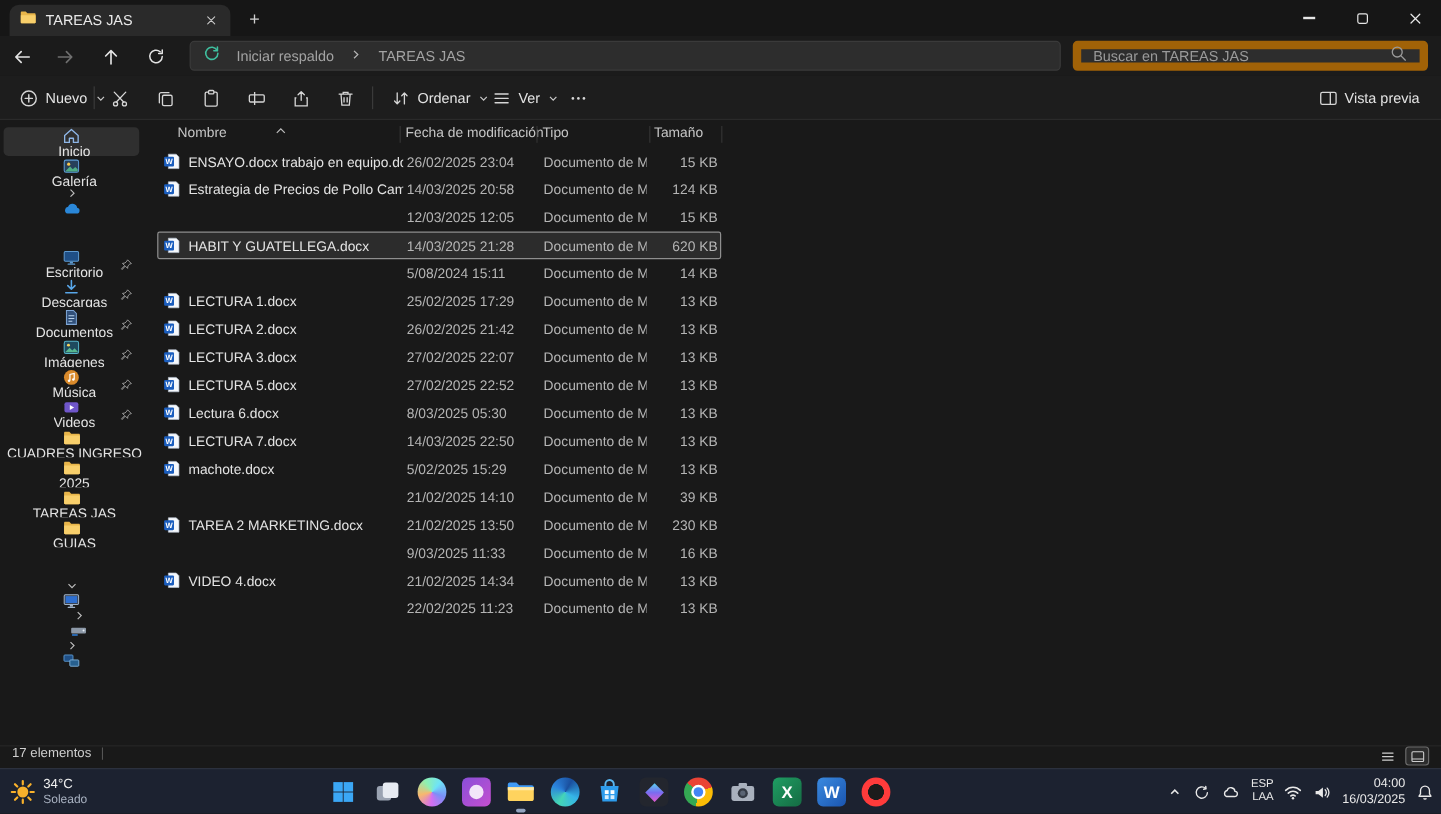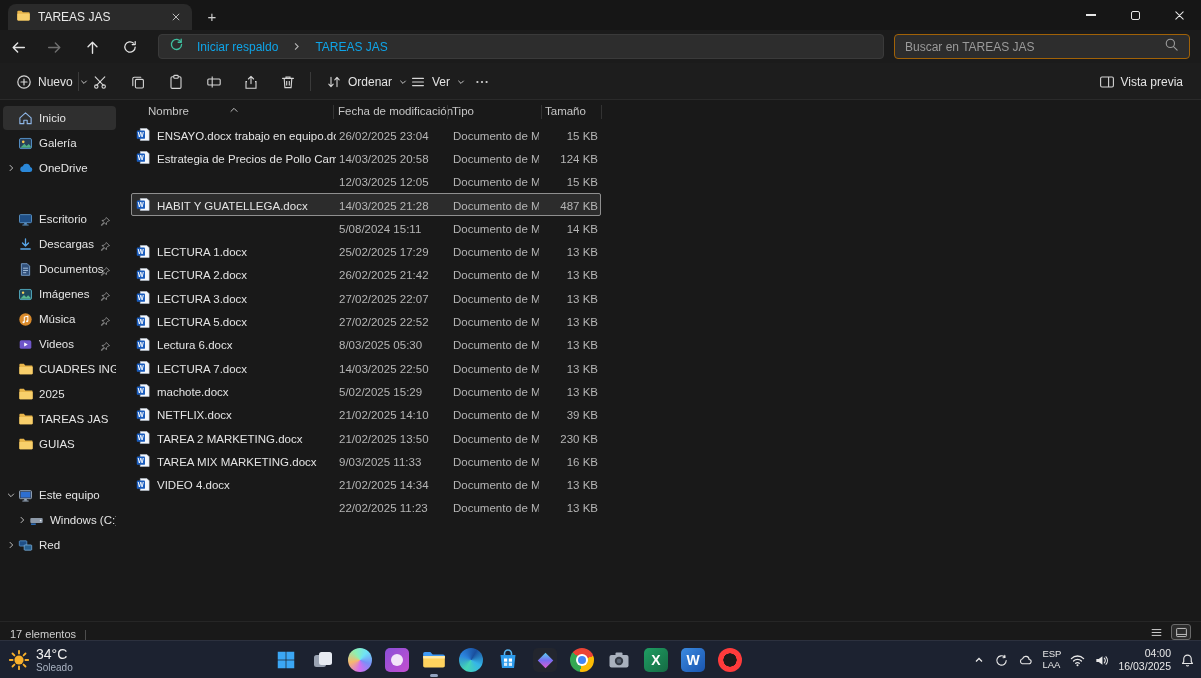--- a/index.html
+++ b/index.html
@@ -19,36 +19,36 @@
   .win-btn { width:44px; height:30px; display:flex; align-items:center; justify-content:center; }
   .glyph-min { width:10px; height:1.3px; background:#e6e6e6; display:block; }
   .glyph-max { width:9px; height:9px; border:1.2px solid #e6e6e6; border-radius:2px; display:block; }
 
   
   .navbar { position:absolute; top:30px; left:0; right:0; height:33px; background:#1b1b1b; }
   .nav-btn { position:absolute; top:3px; width:28px; height:28px; border-radius:4px;
     display:flex; align-items:center; justify-content:center; }
   .addressbar { position:absolute; left:158px; top:4px; width:726px; height:25px; background:#2d2d2d;
     border:1px solid #3a3a3a; border-radius:4px; display:flex; align-items:center; padding:0 10px; gap:9px; }
-  .crumb { font-size:12px; color:#0ea5e9; padding:2px 4px; border-radius:3px; white-space:nowrap; }
+  .crumb { font-size:12px; color:#a3a3a3; padding:2px 4px; border-radius:3px; white-space:nowrap; }
   .searchbar { position:absolute; left:894px; top:4px; width:296px; height:25px; background:#2d2d2d;
-    border:1px solid #a16207; border-radius:4px; display:flex; align-items:center; padding:0 10px; }
+    border:7px solid #a16207; border-radius:4px; display:flex; align-items:center; padding:0 10px; }
   .search-ph { font-size:12px; color:#9a9a9a; flex:1; white-space:nowrap; overflow:hidden; }
 
   
   .toolbar { position:absolute; top:63px; left:0; right:0; height:37px; background:#1d1d1d;
     border-bottom:1px solid #2a2a2a; }
   .tbtn { position:absolute; top:3px; height:31px; display:flex; align-items:center; gap:6px;
     padding:0 8px; border-radius:4px; color:#e3e3e3; font-size:12px; white-space:nowrap; }
   .tico { position:absolute; top:3px; width:32px; height:31px; display:flex; align-items:center; justify-content:center; border-radius:4px; }
   .tsep { position:absolute; top:9px; width:1px; height:19px; background:#3a3a3a; }
 
   
   .sidebar { position:absolute; top:100px; left:0; width:119px; bottom:57px; overflow:hidden; padding-top:6px; }
-  .sb-item { height:24px; margin:0 3px 1px 3px; border-radius:4px; display:flex; align-items:center; position:relative; }
+  .sb-item { height:24px; margin:0 3px 1px 3px; border-radius:4px; display:flex; align-items:center; position:relative;flex-direction:column; }
   .sb-item.selected { background:#2f2f2f; }
   .sb-item.indent { margin-left:14px; }
   .sb-exp, .sb-exp-space { width:13px; display:flex; align-items:center; justify-content:center; flex:none; margin-left:1px; }
   .sb-ic { width:17px; display:flex; align-items:center; justify-content:center; flex:none; }
   .sb-label { font-size:11.5px; color:#e4e4e4; margin-left:5px; white-space:nowrap; overflow:hidden; flex:1; }
   .sb-pin { position:absolute; right:5px; top:6px; }
   .sb-sep { height:26px; }
 
   
   .colhead { position:absolute; font-size:11.5px; color:#c6c6c6; top:105px; white-space:nowrap; }
@@ -58,47 +58,47 @@
   .frow { position:relative; height:23.3px; border:1px solid transparent; border-radius:2px; }
   .frow.sel { background:#2c2c2c; border-color:#8f8f8f; }
   .fc { position:absolute; top:0; height:23.3px; display:flex; align-items:center; font-size:11.5px; white-space:nowrap; overflow:hidden; }
   .fc.name { left:4px; width:200px; gap:6px; color:#e3e3e3; }
   .fc.date { left:207px; width:108px; color:#b5b5b5; }
   .fc.type { left:321px; width:86px; color:#b5b5b5; }
   .fc.size { left:396px; width:70px; color:#b5b5b5; justify-content:flex-end; }
 
   
   .statusbar { position:absolute; left:0; right:0; top:621px; height:19px; background:#191919;
-    border-top:1px solid #262626; display:flex; align-items:flex-end; padding:0 10px; }
+    border-top:1px solid #262626; display:flex; align-items:flex-start; padding:0 10px; }
   .status-count { font-size:11px; color:#cfcfcf; }
   .status-div { font-size:11px; color:#555; margin-left:8px; }
   .status-right { margin-left:auto; display:flex; align-items:center; gap:5px; }
   .view-toggle { width:20px; height:16px; display:flex; align-items:center; justify-content:center; border-radius:3px; }
   .view-toggle.active { border:1px solid #6a6a6a; background:#2c2c2c; }
 
   
   .taskbar { position:absolute; left:0; right:0; top:640px; height:38px; background:#1c2230;
     border-top:1px solid rgba(255,255,255,0.07); }
   .weather { position:absolute; left:8px; top:0; height:38px; display:flex; align-items:center; gap:6px; }
   .weather-txt { line-height:1.15; }
-  .weather-temp { font-size:14px; color:#f0f0f0; }
+  .weather-temp { font-size:11px; color:#f0f0f0; }
   .weather-cond { font-size:10px; color:#aab3c2; }
   .tb-center { position:absolute; left:272px; top:0; height:38px; display:flex; align-items:center; gap:9px; }
   .tb-app { width:28px; height:28px; display:flex; align-items:center; justify-content:center;
     border-radius:5px; position:relative; flex:none; }
   .run-dot { position:absolute; bottom:-3px; left:50%; transform:translateX(-50%); width:8px; height:3px;
     border-radius:2px; background:#93a4c0; }
   .tb-search { width:162px; height:30px; border-radius:15px; background:#2b3342; border:1px solid rgba(255,255,255,0.14);
     display:flex; align-items:center; padding:0 6px 0 10px; gap:7px; flex:none; }
   .tb-search-label { font-size:12px; color:#cdd4e2; flex:1; }
   .tb-sq { width:24px; height:24px; border-radius:5px; display:block; }
   .tb-circ { width:24px; height:24px; border-radius:50%; display:block; }
   .tray { position:absolute; right:6px; top:0; height:38px; display:flex; align-items:center; gap:9px; }
   .tray-ic { display:flex; align-items:center; justify-content:center; }
-  .lang { text-align:left; line-height:1.15; font-size:9.5px; color:#e8e8e8; }
+  .lang { text-align:right; line-height:1.15; font-size:9.5px; color:#e8e8e8; }
   .clock { text-align:right; line-height:1.2; font-size:10.5px; color:#e8e8e8; }
 </style>
 </head>
 <body>
 
 <div class="screen">
 
   <div class="titlebar">
     <div class="tab">
       <span><svg width="15" height="15" viewBox="0 0 16 16">
@@ -508,21 +508,21 @@
         <span class="fc name">
           <span><svg width="15" height="15" viewBox="0 0 16 16">
               <path d="M4.6 1.6h7l2.4 2.4v10.4H4.6Z" fill="#f5f8fc" stroke="#b9c4d2" stroke-width="0.6"></path>
               <rect x="0.8" y="3.8" width="8.8" height="8.8" rx="1" fill="#1a5dbe"></rect>
               <text x="5.2" y="10.4" font-size="6.8" font-weight="bold" fill="#fff" text-anchor="middle" font-family="Liberation Sans,sans-serif">W</text>
             </svg></span>
           <span>HABIT Y GUATELLEGA.docx</span>
         </span>
         <span class="fc date">14/03/2025 21:28</span>
         <span class="fc type">Documento de Mi...</span>
-        <span class="fc size">487 KB</span>
+        <span class="fc size">620 KB</span>
       </div>
       <div class="frow">
         <span class="fc date">5/08/2024 15:11</span>
         <span class="fc type">Documento de Mi...</span>
         <span class="fc size">14 KB</span>
       </div>
       <div class="frow">
         <span class="fc name">
           <span><svg width="15" height="15" viewBox="0 0 16 16">
               <path d="M4.6 1.6h7l2.4 2.4v10.4H4.6Z" fill="#f5f8fc" stroke="#b9c4d2" stroke-width="0.6"></path>
@@ -607,54 +607,38 @@
               <rect x="0.8" y="3.8" width="8.8" height="8.8" rx="1" fill="#1a5dbe"></rect>
               <text x="5.2" y="10.4" font-size="6.8" font-weight="bold" fill="#fff" text-anchor="middle" font-family="Liberation Sans,sans-serif">W</text>
             </svg></span>
           <span>machote.docx</span>
         </span>
         <span class="fc date">5/02/2025 15:29</span>
         <span class="fc type">Documento de Mi...</span>
         <span class="fc size">13 KB</span>
       </div>
       <div class="frow">
-        <span class="fc name">
-          <span><svg width="15" height="15" viewBox="0 0 16 16">
-              <path d="M4.6 1.6h7l2.4 2.4v10.4H4.6Z" fill="#f5f8fc" stroke="#b9c4d2" stroke-width="0.6"></path>
-              <rect x="0.8" y="3.8" width="8.8" height="8.8" rx="1" fill="#1a5dbe"></rect>
-              <text x="5.2" y="10.4" font-size="6.8" font-weight="bold" fill="#fff" text-anchor="middle" font-family="Liberation Sans,sans-serif">W</text>
-            </svg></span>
-          <span>NETFLIX.docx</span>
-        </span>
         <span class="fc date">21/02/2025 14:10</span>
         <span class="fc type">Documento de Mi...</span>
         <span class="fc size">39 KB</span>
       </div>
       <div class="frow">
         <span class="fc name">
           <span><svg width="15" height="15" viewBox="0 0 16 16">
               <path d="M4.6 1.6h7l2.4 2.4v10.4H4.6Z" fill="#f5f8fc" stroke="#b9c4d2" stroke-width="0.6"></path>
               <rect x="0.8" y="3.8" width="8.8" height="8.8" rx="1" fill="#1a5dbe"></rect>
               <text x="5.2" y="10.4" font-size="6.8" font-weight="bold" fill="#fff" text-anchor="middle" font-family="Liberation Sans,sans-serif">W</text>
             </svg></span>
           <span>TAREA 2 MARKETING.docx</span>
         </span>
         <span class="fc date">21/02/2025 13:50</span>
         <span class="fc type">Documento de Mi...</span>
         <span class="fc size">230 KB</span>
       </div>
       <div class="frow">
-        <span class="fc name">
-          <span><svg width="15" height="15" viewBox="0 0 16 16">
-              <path d="M4.6 1.6h7l2.4 2.4v10.4H4.6Z" fill="#f5f8fc" stroke="#b9c4d2" stroke-width="0.6"></path>
-              <rect x="0.8" y="3.8" width="8.8" height="8.8" rx="1" fill="#1a5dbe"></rect>
-              <text x="5.2" y="10.4" font-size="6.8" font-weight="bold" fill="#fff" text-anchor="middle" font-family="Liberation Sans,sans-serif">W</text>
-            </svg></span>
-          <span>TAREA MIX MARKETING.docx</span>
-        </span>
         <span class="fc date">9/03/2025 11:33</span>
         <span class="fc type">Documento de Mi...</span>
         <span class="fc size">16 KB</span>
       </div>
       <div class="frow">
         <span class="fc name">
           <span><svg width="15" height="15" viewBox="0 0 16 16">
               <path d="M4.6 1.6h7l2.4 2.4v10.4H4.6Z" fill="#f5f8fc" stroke="#b9c4d2" stroke-width="0.6"></path>
               <rect x="0.8" y="3.8" width="8.8" height="8.8" rx="1" fill="#1a5dbe"></rect>
               <text x="5.2" y="10.4" font-size="6.8" font-weight="bold" fill="#fff" text-anchor="middle" font-family="Liberation Sans,sans-serif">W</text>

